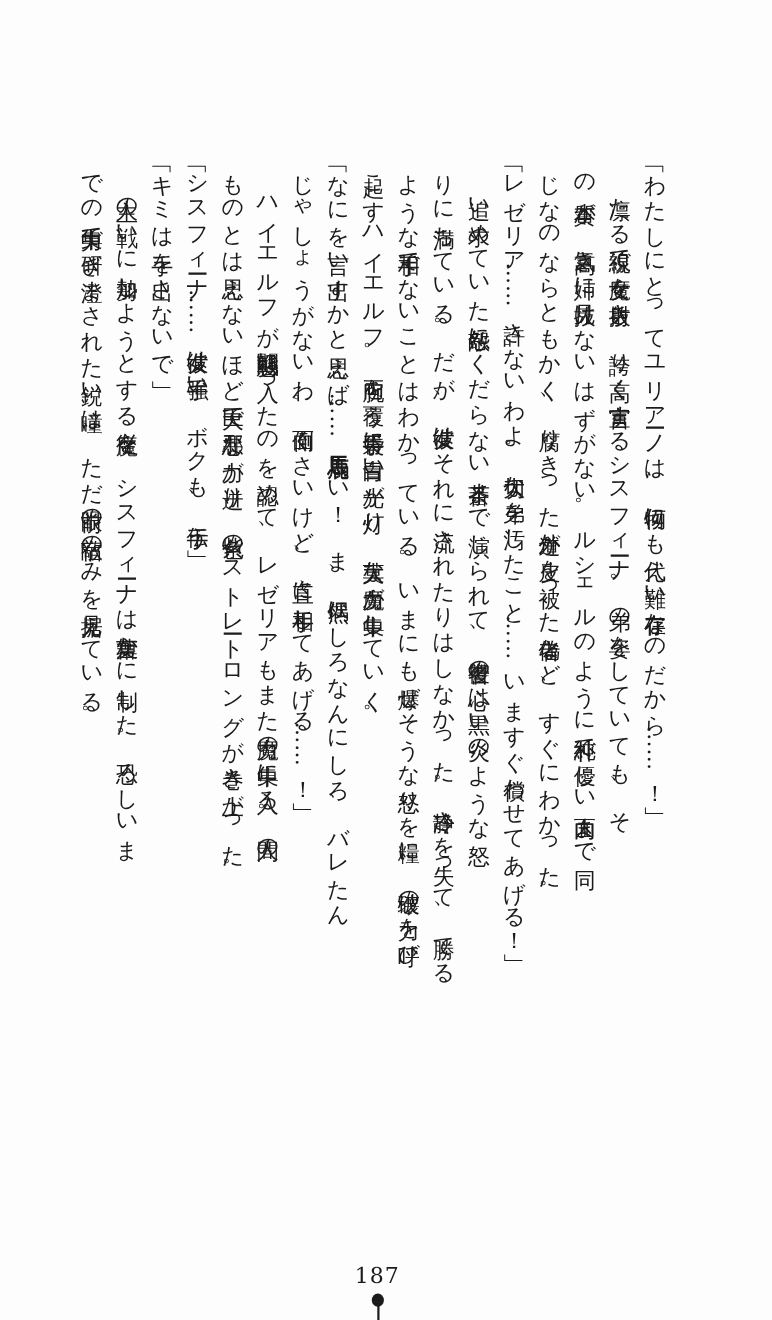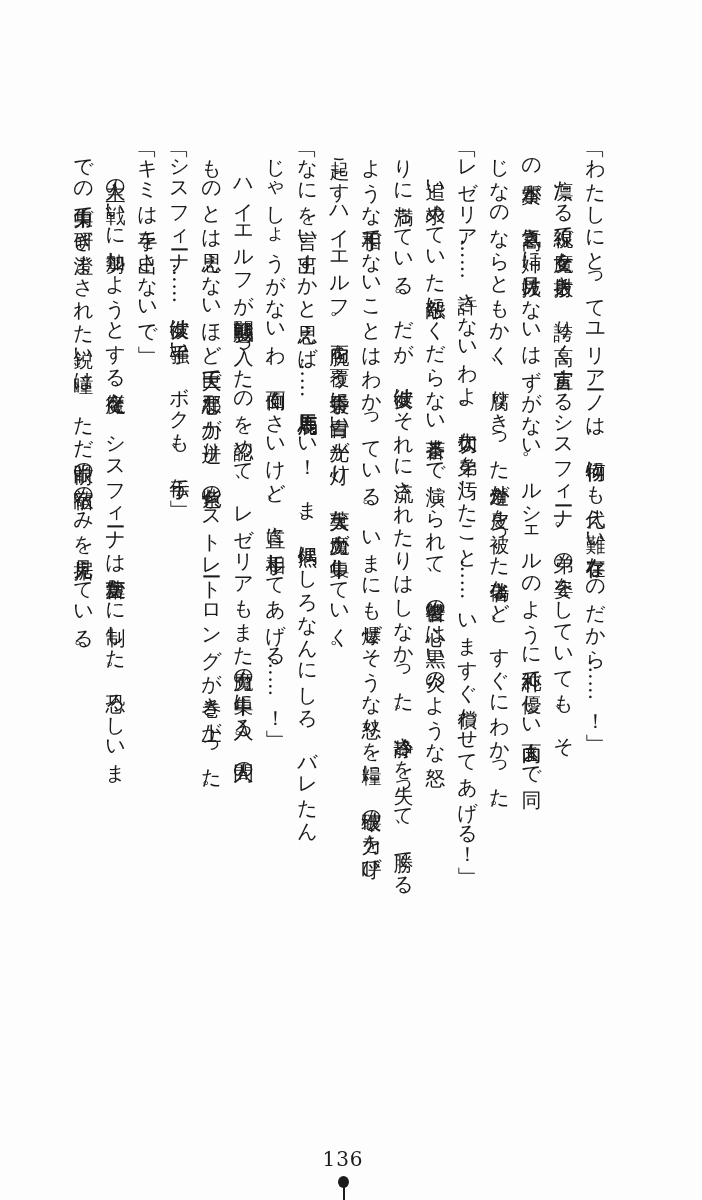--- a/index.html
+++ b/index.html
@@ -79,18 +79,18 @@
     <p>「なにを言い出すかと思えば……馬鹿馬鹿しい！　ま、偶然にしろなんにしろ、バレたん</p>
     <p>じゃしょうがないわ。面倒くさいけど、直々に相手してあげる……！」</p>
     <p>　ハイエルフが戦闘態勢に入ったのを認めて、レゼリアもまた魔力の集中に入る。人間の</p>
     <p>ものとは思えないほど巨大で邪悪な力が迸り、紫色のストレートロングが巻き上がった。</p>
     <p>「シスフィーナ……彼女は手強い。ボクも、手伝う」</p>
     <p>「キミは手を出さないで」</p>
     <p>　主人の戦いに加勢しようとする従魔を、シスフィーナは言葉短かに制した。恐ろしいま</p>
     <p>での集中力で研ぎ澄まされた鋭い瞳は、ただ眼前の宿敵のみを見据えている。</p>
   </div>
 
-  <div class="page-number">136</div>
+  <div class="page-number">187</div>
 
   <div class="ornament-dot"></div>
   <div class="ornament-line"></div>
 
 </div>
 
 </body></html>

